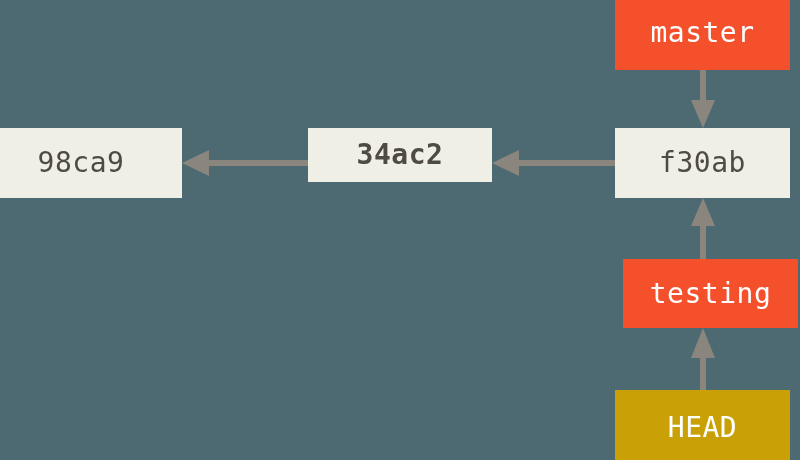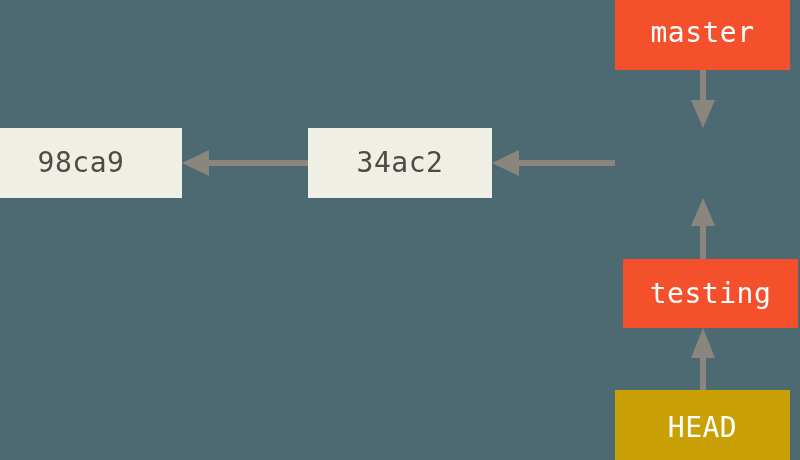--- a/index.html
+++ b/index.html
@@ -43,21 +43,21 @@
   .node-branch {
     background: #f4502b;
     color: #ffffff;
   }
   .node-head {
     background: #c9a005;
     color: #ffffff;
   }
   
   #node-98ca9  { left: -20px; top: 128px; width: 202px; height: 70px; }
-  #node-34ac2  { left: 308px; top: 128px; width: 184px; height: 70px; }
+  #node-34ac2  { left: 308px; top: 128px; width: 184px; height: 54px; font-weight: bold; }
   #node-f30ab  { left: 615px; top: 128px; width: 175px; height: 70px; }
   
   #node-master  { left: 615px; top: -5px;  width: 175px; height: 75px; }
   #node-testing { left: 615px; top: 259px; width: 175px; height: 69px; margin-left: 8px; }
   #node-head    { left: 615px; top: 390px; width: 175px; height: 75px; }
 </style>
 </head>
 <body>
 
 <div id="diagram-root">
@@ -91,20 +91,23 @@
   </svg>
 
   <div class="node node-commit" id="node-98ca9">
     <span>98ca9</span>
   </div>
 
   <div class="node node-commit" id="node-34ac2">
     <span>34ac2</span>
   </div>
 
+  <div class="node node-commit" id="node-f30ab">
+    <span>f30ab</span>
+  </div>
 
   <div class="node node-branch" id="node-master">
     <span>master</span>
   </div>
 
   <div class="node node-branch" id="node-testing">
     <span>testing</span>
   </div>
 
   <div class="node node-head" id="node-head">

